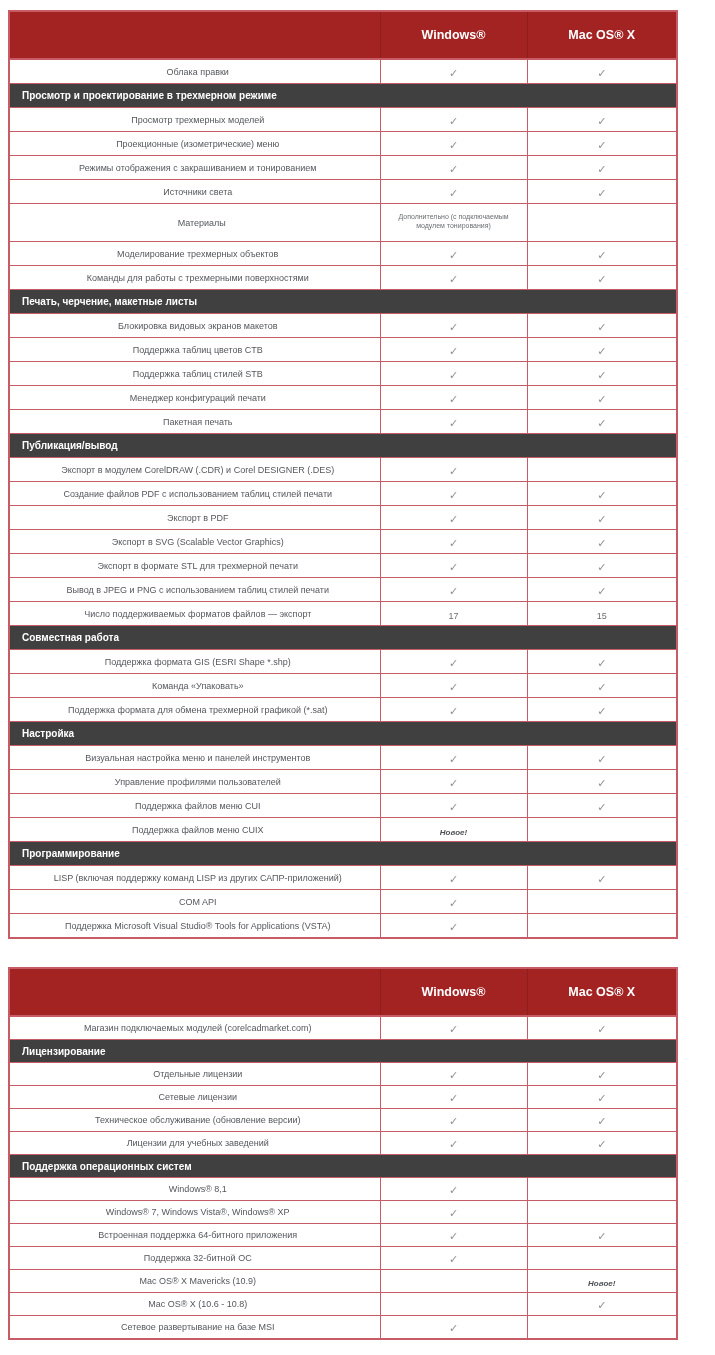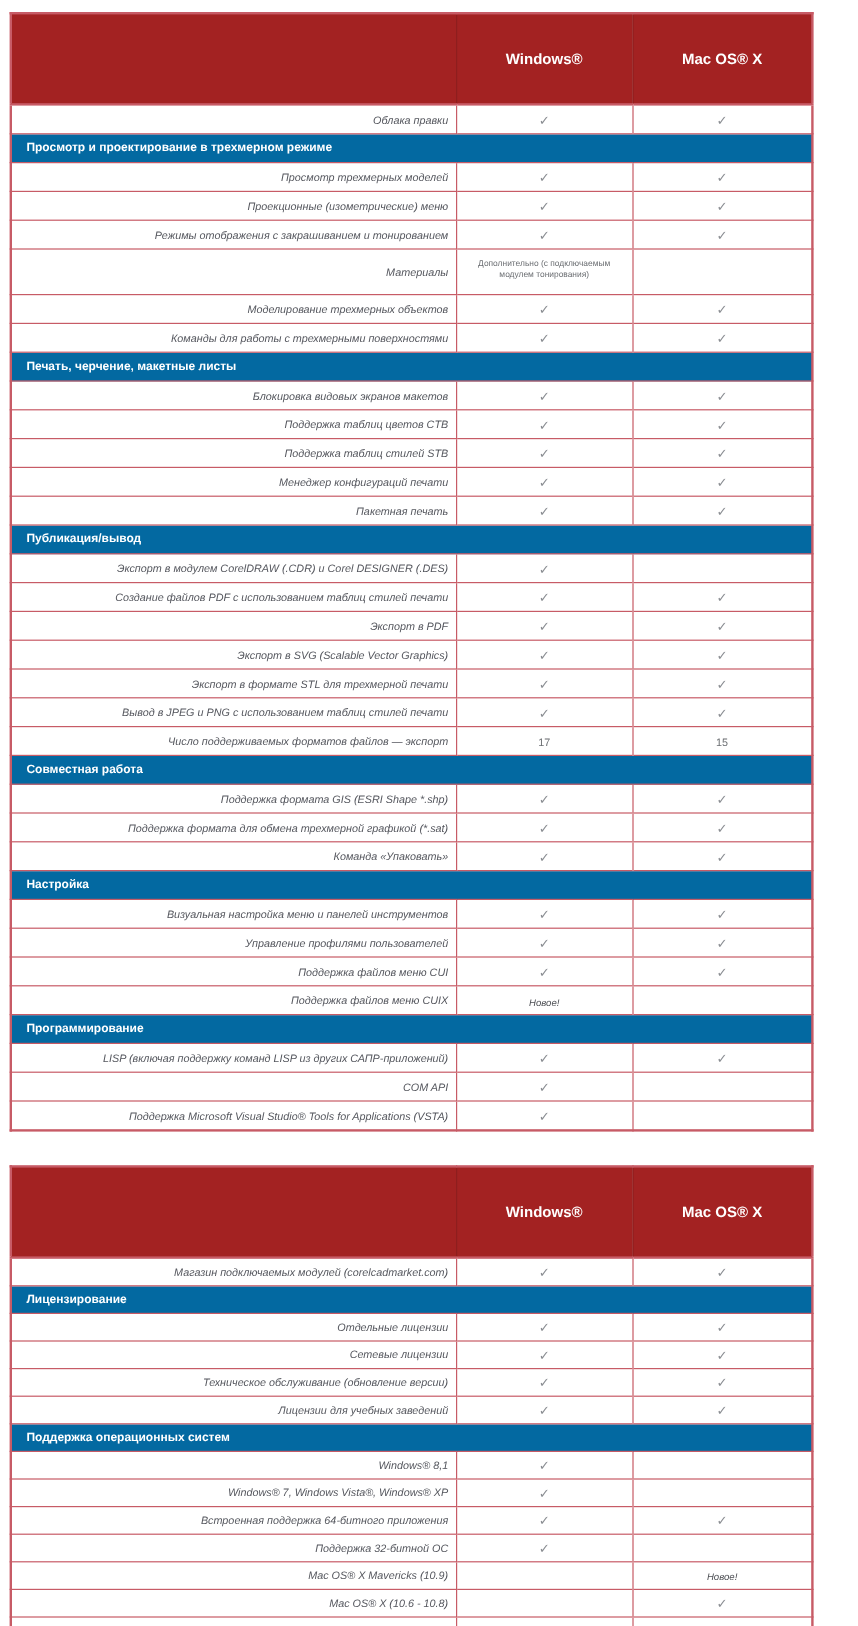--- a/index.html
+++ b/index.html
@@ -26,49 +26,48 @@
   
   .cmp-table thead th {
     background: #A32222;
     height: 42px;
     color: #ffffff;
     font-size: 12.5px;
     font-weight: bold;
     text-align: center;
     vertical-align: middle;
     border-bottom: 2px solid #C75B66;
-    padding: 16px;
+    padding: 2px;
   }
   .cmp-table thead th.val-col { border-left: 1px solid #8E1E1E; }
 
   
   .cmp-table td {
     border-top: 1px solid #C75B66;
     padding: 0;
     vertical-align: middle;
     background: #ffffff;
   }
   td.feature-cell {
     height: 23px;
     padding-left: 12px;
     padding-right: 6px;
     font-size: 9px;
     color: #55575E;
-    text-align: right;
-    font-style: italic;
+    text-align: center;
   }
   td.value-cell {
     border-left: 1px solid #C75B66;
     text-align: center;
   }
   tr.tall td.feature-cell { height: 37px; padding-left: 20px; }
 
   
   tr.section-row td {
-    background: #0369a1;
+    background: #404040;
     height: 23px;
     padding-left: 12px;
     color: #ffffff;
     font-size: 10px;
     font-weight: bold;
     text-align: left;
   }
 
   .check {
     color: #8B8E93;
@@ -83,21 +82,21 @@
   .small-note {
     display: inline-block;
     color: #6B6E72;
     font-size: 7px;
     line-height: 8.5px;
     max-width: 130px;
   }
   .new-badge {
     color: #4E5055;
     font-size: 8px;
-    font-weight: normal;
+    font-weight: bold;
     font-style: italic;
   }
 
   
   #table-1 td.feature-cell { height: 22px; }
   #table-1 tr.section-row td { height: 22px; }
 </style>
 </head>
 <body>
 
@@ -131,20 +130,25 @@
       <tr>
         <td class="feature-cell">Проекционные (изометрические) меню</td>
         <td class="value-cell"><span class="check">✓</span></td>
         <td class="value-cell"><span class="check">✓</span></td>
       </tr>
       <tr>
         <td class="feature-cell">Режимы отображения с закрашиванием и тонированием</td>
         <td class="value-cell"><span class="check">✓</span></td>
         <td class="value-cell"><span class="check">✓</span></td>
       </tr>
+      <tr>
+        <td class="feature-cell">Источники света</td>
+        <td class="value-cell"><span class="check">✓</span></td>
+        <td class="value-cell"><span class="check">✓</span></td>
+      </tr>
       <tr class="tall">
         <td class="feature-cell">Материалы</td>
         <td class="value-cell"><span class="small-note">Дополнительно (с подключаемым модулем тонирования)</span></td>
         <td class="value-cell"></td>
       </tr>
       <tr>
         <td class="feature-cell">Моделирование трехмерных объектов</td>
         <td class="value-cell"><span class="check">✓</span></td>
         <td class="value-cell"><span class="check">✓</span></td>
       </tr>
@@ -221,26 +225,26 @@
       </tr>
       <tr class="section-row">
         <td colspan="3">Совместная работа</td>
       </tr>
       <tr>
         <td class="feature-cell">Поддержка формата GIS (ESRI Shape *.shp)</td>
         <td class="value-cell"><span class="check">✓</span></td>
         <td class="value-cell"><span class="check">✓</span></td>
       </tr>
       <tr>
+        <td class="feature-cell">Команда «Упаковать»</td>
+        <td class="value-cell"><span class="check">✓</span></td>
+        <td class="value-cell"><span class="check">✓</span></td>
+      </tr>
+      <tr>
         <td class="feature-cell">Поддержка формата для обмена трехмерной графикой (*.sat)</td>
-        <td class="value-cell"><span class="check">✓</span></td>
-        <td class="value-cell"><span class="check">✓</span></td>
-      </tr>
-      <tr>
-        <td class="feature-cell">Команда «Упаковать»</td>
         <td class="value-cell"><span class="check">✓</span></td>
         <td class="value-cell"><span class="check">✓</span></td>
       </tr>
       <tr class="section-row">
         <td colspan="3">Настройка</td>
       </tr>
       <tr>
         <td class="feature-cell">Визуальная настройка меню и панелей инструментов</td>
         <td class="value-cell"><span class="check">✓</span></td>
         <td class="value-cell"><span class="check">✓</span></td>

